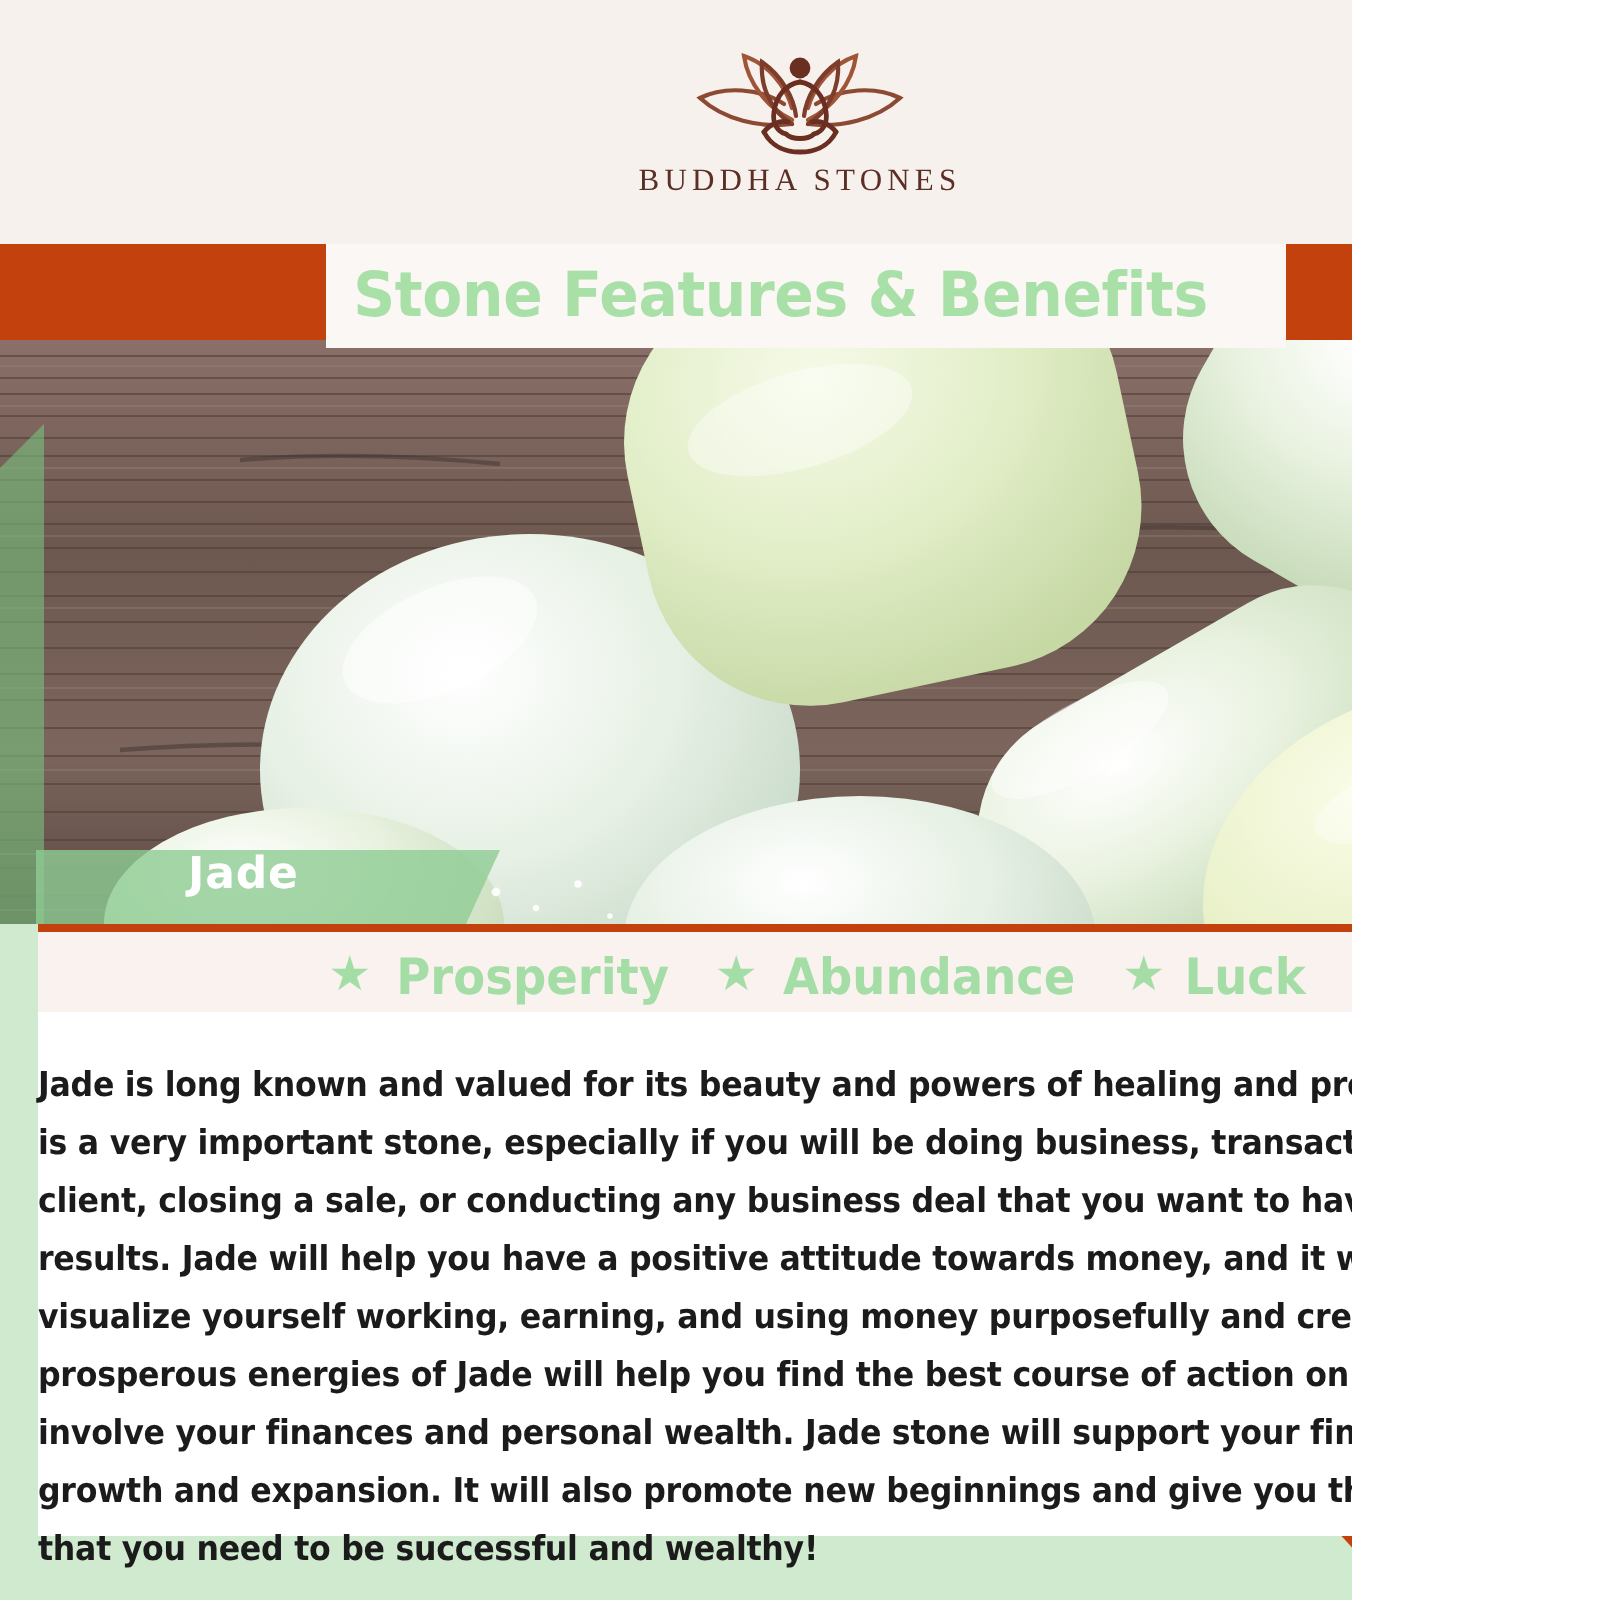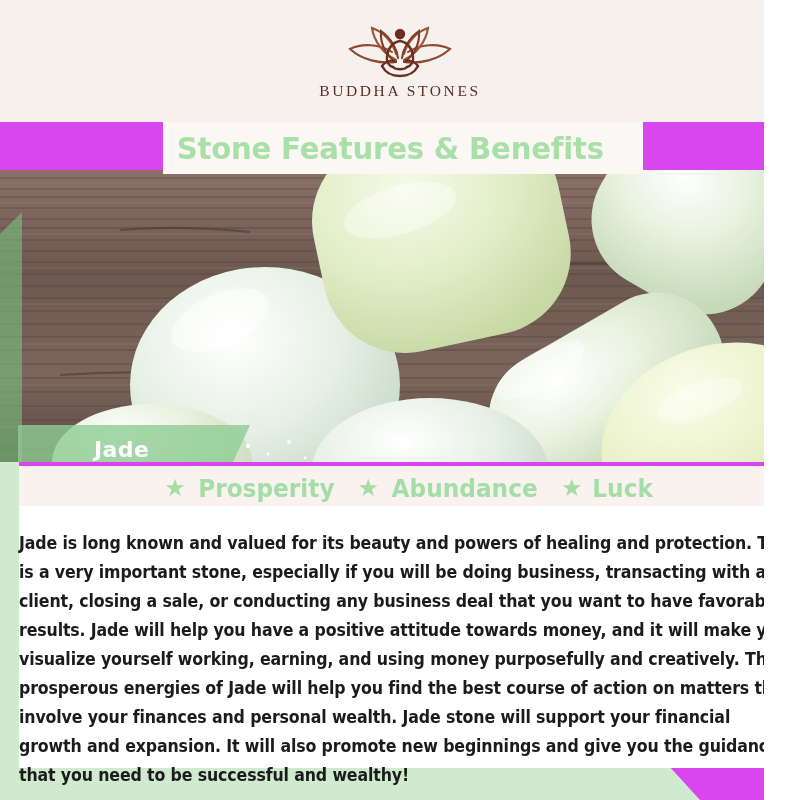--- a/index.html
+++ b/index.html
@@ -8,23 +8,23 @@
     background: #ffffff;
   }
   body {
     width: 800px;
     height: 800px;
     font-family: "Liberation Sans", sans-serif;
     overflow: hidden;
   }
   #poster {
     position: relative;
-    width: 764px;
+    width: 676px;
     height: 800px;
-    background: #d946ef;
+    background: #c2410c;
     overflow: hidden;
   }
 
   
   .header {
     position: absolute;
     left: 0; top: 0;
     width: 800px;
     height: 122px;
     background: #f7f1ee;
@@ -127,21 +127,21 @@
   .stone-label {
     position: absolute;
     left: 18px;
     top: 425px;
     width: 232px;
     height: 37px;
     background: rgba(142,204,147,0.80);
     clip-path: polygon(0 0, 232px 0, 215px 37px, 0 37px);
     z-index: 5;
     display: flex;
-    align-items: flex-end;
+    align-items: flex-start;
   }
   .stone-label-text {
     margin-left: 76px;
     color: #ffffff;
     font-family: "DejaVu Sans", sans-serif;
     font-weight: 700;
     font-size: 22px;
     letter-spacing: 0.4px;
   }
 

